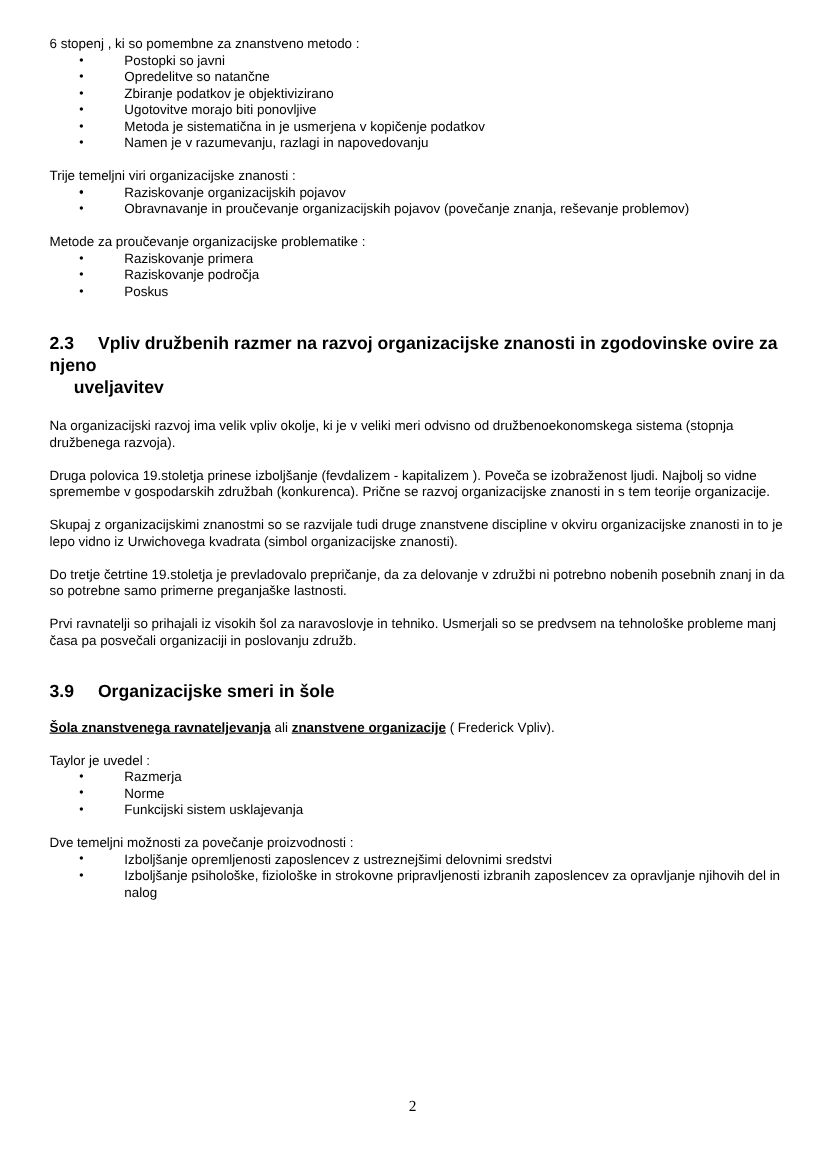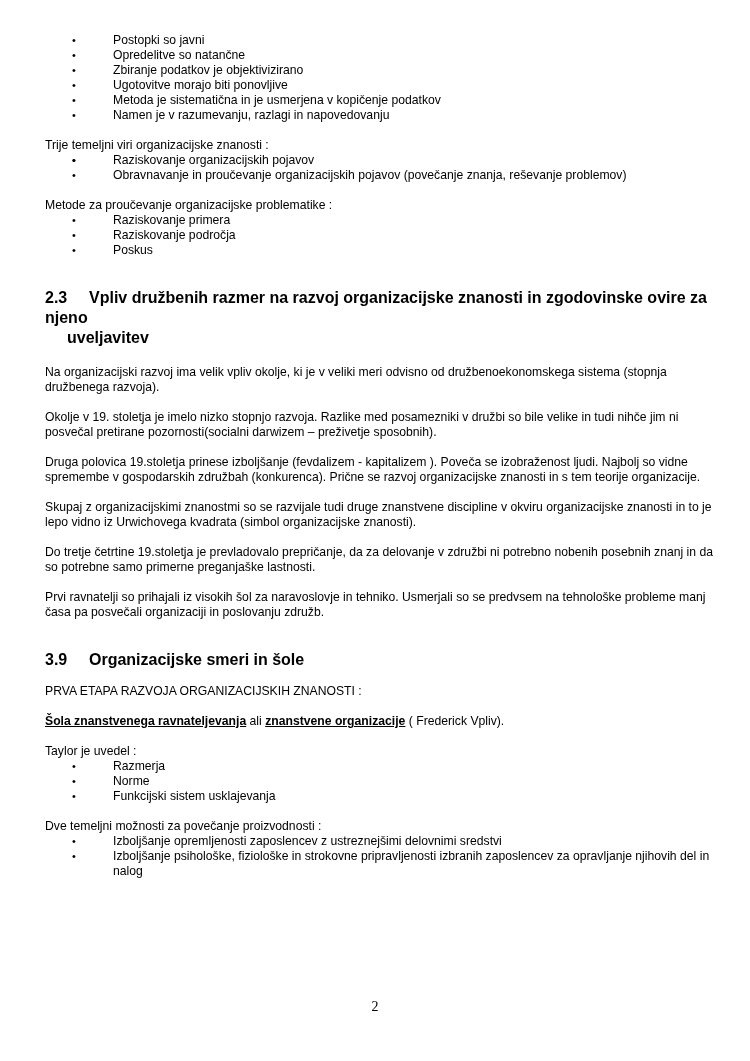--- a/index.html
+++ b/index.html
@@ -19,20 +19,21 @@
   .b { font-weight: normal; }
   .bu { font-weight: bold; text-decoration: underline; }
   .pagenum { position: absolute; left: 0; width: 750px; top: 999px; text-align: center;
              font-family: "Liberation Serif", serif; font-size: 14px; }
 </style>
 </head>
 <body>
 
 <div class="page">
 
+  <p>6 stopenj , ki so pomembne za znanstveno metodo :</p>
   <ul class="blist">
     <li><span class="bullet">•</span><span>Postopki so javni</span></li>
     <li><span class="bullet">•</span><span>Opredelitve so natančne</span></li>
     <li><span class="bullet">•</span><span>Zbiranje podatkov je objektivizirano</span></li>
     <li><span class="bullet">•</span><span>Ugotovitve morajo biti ponovljive</span></li>
     <li><span class="bullet">•</span><span>Metoda je sistematična in je usmerjena v kopičenje podatkov</span></li>
     <li><span class="bullet">•</span><span>Namen je v razumevanju, razlagi in napovedovanju</span></li>
   </ul>
 
   <p>Trije temeljni viri organizacijske znanosti :</p>
@@ -48,31 +49,29 @@
     <li><span class="bullet">•</span><span>Raziskovanje področja</span></li>
     <li><span class="bullet">•</span><span>Poskus</span></li>
   </ul>
 
   <h2 class="h23">
     <span class="num">2.3</span><span>Vpliv družbenih razmer na razvoj organizacijske znanosti in zgodovinske ovire za njeno</span>
     <span class="cont">uveljavitev</span>
   </h2>
 
   <p class="para">Na organizacijski razvoj ima velik vpliv okolje, ki je v veliki meri odvisno od družbenoekonomskega sistema (stopnja družbenega razvoja).</p>
-  <p class="para">Okolje v 19. stoletja  je imelo nizko stopnjo razvoja. Razlike med posamezniki v družbi so bile velike in tudi nihče jim ni posvečal pretirane pozornosti(socialni darwizem – preživetje sposobnih).</p>
   <p class="para">Druga polovica 19.stoletja prinese izboljšanje (fevdalizem - kapitalizem ). Poveča se izobraženost ljudi. Najbolj so vidne spremembe v gospodarskih združbah (konkurenca). Prične se razvoj organizacijske znanosti in s tem teorije organizacije.</p>
   <p class="para"><span>Skupaj z organizacijskimi znanostmi so se razvijale tudi druge znanstvene discipline v okviru organizacijske znanosti in to je lepo vidno iz </span><span class="b">Urwichovega</span><span> kvadrata (simbol organizacijske znanosti).</span></p>
   <p class="para">Do tretje četrtine 19.stoletja je prevladovalo prepričanje, da za delovanje v združbi ni potrebno nobenih posebnih znanj in da so potrebne samo primerne preganjaške lastnosti.</p>
   <p class="para">Prvi ravnatelji so prihajali iz visokih šol za naravoslovje in tehniko. Usmerjali so se predvsem na tehnološke probleme manj časa pa posvečali organizaciji in poslovanju združb.</p>
 
   <h2 class="h24">
     <span class="num">3.9</span><span>Organizacijske smeri in šole</span>
   </h2>
 
-  <p class="para">PRVA ETAPA RAZVOJA ORGANIZACIJSKIH ZNANOSTI :</p>
 
   <p class="para"><span class="bu">Šola znanstvenega ravnateljevanja</span><span> ali </span><span class="bu">znanstvene organizacije</span><span> ( </span><span class="b">Frederick Vpliv</span><span>).</span></p>
 
   <p>Taylor je uvedel :</p>
   <ul class="blist">
     <li><span class="bullet">•</span><span>Razmerja</span></li>
     <li><span class="bullet">•</span><span>Norme</span></li>
     <li><span class="bullet">•</span><span>Funkcijski sistem usklajevanja</span></li>
   </ul>
 

